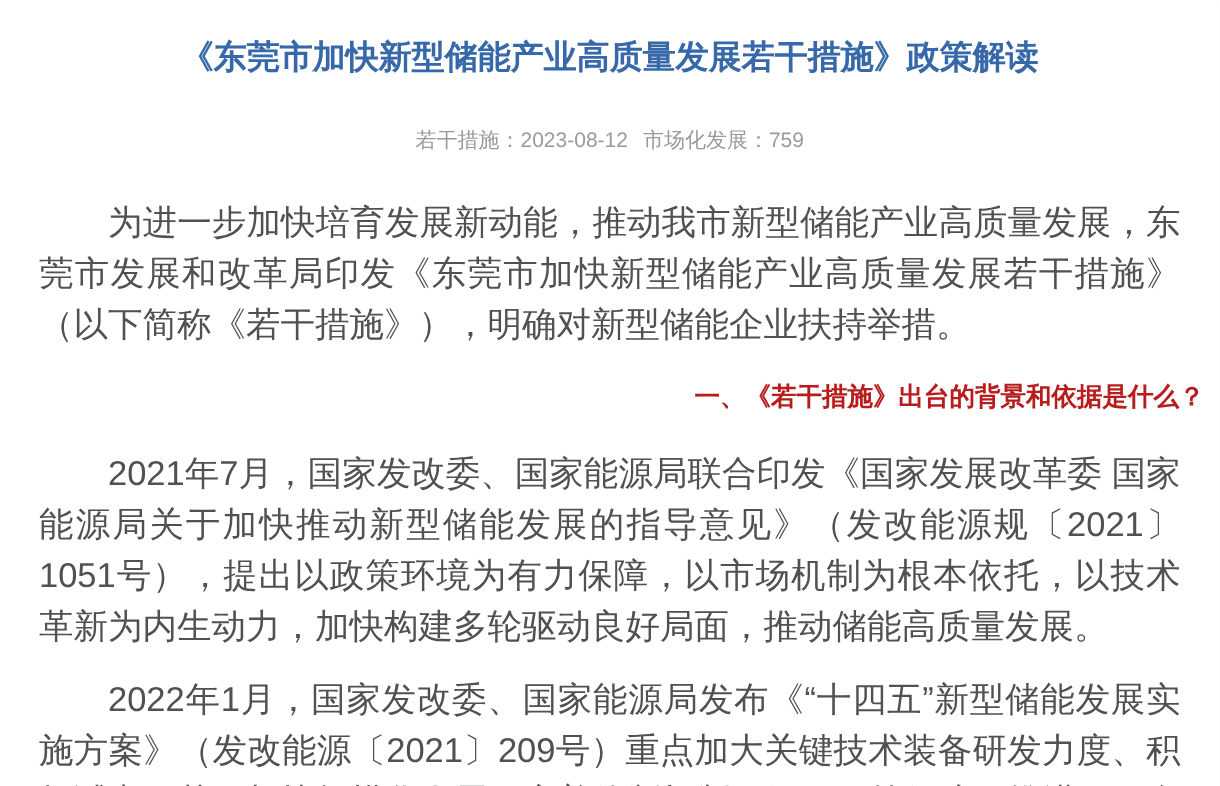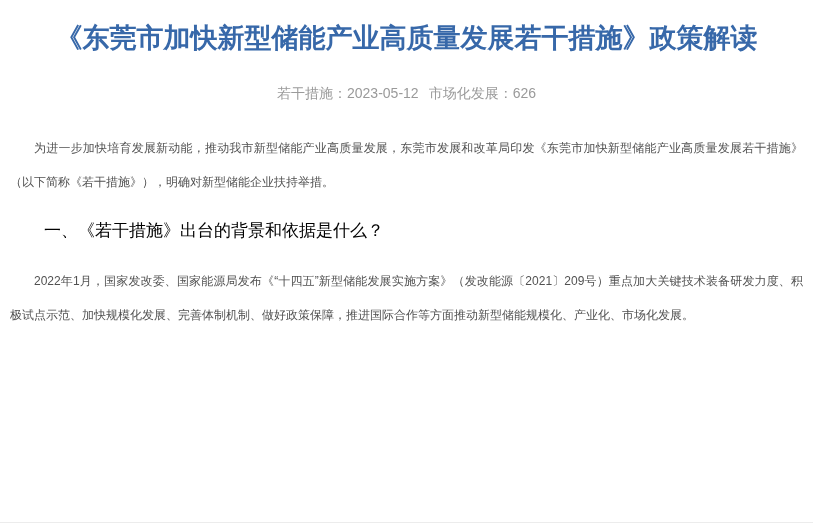--- a/index.html
+++ b/index.html
@@ -12,67 +12,69 @@
     width: 813px;
     min-height: 523px;
     background: #ffffff;
     padding: 17px 10px 0 10px;
     border-bottom: 1px solid #ececec;
     box-shadow: 0 2px 3px rgba(0,0,0,0.06);
     overflow: hidden;
   }
   .article-title {
     color: #3768a9;
-    font-size: 27px;
+    font-size: 22px;
     font-weight: bold;
     line-height: 42px;
     text-align: center;
     letter-spacing: 0;
   }
   .article-meta {
     margin-top: 24px;
     text-align: center;
     color: #9a9a9a;
     font-size: 14px;
     line-height: 20px;
   }
   .article-meta .meta-item { white-space: nowrap; }
   .article-meta .meta-gap { display: inline-block; width: 10px; }
   .article-body { margin-top: 28px; }
   .article-body p {
-    font-size: 12px;
+    font-size: 23px;
     line-height: 34px;
     color: #515151;
     text-indent: 2em;
-    margin: 15px 0;
+    margin: 15px 16px;
     text-align: justify;
   }
   .article-body p.first { margin-top: 0; }
   .article-body h2 {
     font-size: 17px;
     line-height: 34px;
-    color: #000000;
-    font-weight: normal;
+    color: #b91c1c;
+    font-weight: bold;
     text-indent: 2em;
     margin: 12px 0 16px 0;
+    text-align: right;
   }
 </style>
 </head>
 <body>
 
 <div class="page">
 
   <h1 class="article-title">《东莞市加快新型储能产业高质量发展若干措施》政策解读</h1>
 
   <div class="article-meta">
-    <span class="meta-item"><span>若干措施：</span><span>2023-05-12</span></span><span class="meta-gap"></span><span class="meta-item"><span>市场化发展：</span><span>626</span></span>
+    <span class="meta-item"><span>若干措施：</span><span>2023-08-12</span></span><span class="meta-gap"></span><span class="meta-item"><span>市场化发展：</span><span>759</span></span>
   </div>
 
   <div class="article-body">
     <p class="first">为进一步加快培育发展新动能，推动我市新型储能产业高质量发展，东莞市发展和改革局印发《东莞市加快新型储能产业高质量发展若干措施》（以下简称《若干措施》），明确对新型储能企业扶持举措。</p>
 
     <h2>一、《若干措施》出台的背景和依据是什么？</h2>
 
+    <p>2021年7月，国家发改委、国家能源局联合印发《国家发展改革委 国家能源局关于加快推动新型储能发展的指导意见》（发改能源规〔2021〕1051号），提出以政策环境为有力保障，以市场机制为根本依托，以技术革新为内生动力，加快构建多轮驱动良好局面，推动储能高质量发展。</p>
 
     <p>2022年1月，国家发改委、国家能源局发布《“十四五”新型储能发展实施方案》（发改能源〔2021〕209号）重点加大关键技术装备研发力度、积极试点示范、加快规模化发展、完善体制机制、做好政策保障，推进国际合作等方面推动新型储能规模化、产业化、市场化发展。</p>
   </div>
 
 </div>
 
 </body></html>

